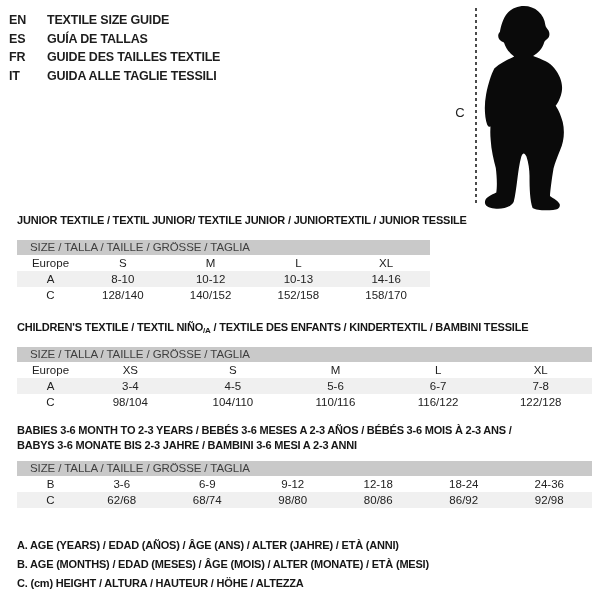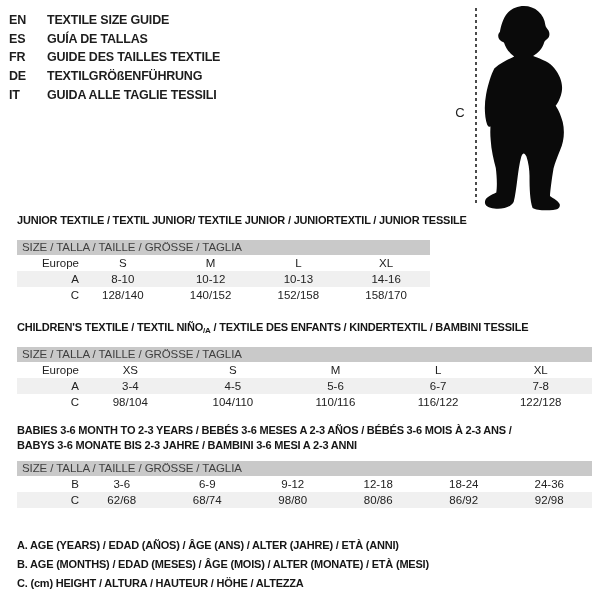--- a/index.html
+++ b/index.html
@@ -52,24 +52,24 @@
     border-collapse:collapse; table-layout:fixed;
     font-size:11.5px; color:#222;
   }
   .t-junior { top:240px; width:413px; }
   .t-children { top:347px; width:575px; }
   .t-babies { top:461px; width:575px; }
   col.c-label { width:62px; }
   th.bar {
     background:var(--bar-bg); color:var(--bar-text);
     font-weight:normal; font-size:11.5px; letter-spacing:-0.1px;
-    text-align:left; height:15px; padding:1px 0 2px 5px;
+    text-align:left; height:15px; padding:1px 0 2px 13px;
   }
   td { height:16px; text-align:center; font-weight:normal; white-space:nowrap; }
-  td.row-label { text-align:right; padding-left:5px;margin-left:24px; }
+  td.row-label { text-align:center; padding-left:5px;margin-left:24px; }
   tbody tr:nth-child(even) td { background:var(--alt-row-bg); }
 
   
   .legend { position:absolute; left:17px; top:536px; }
   .legend-line {
     font-weight:bold; font-size:11px; letter-spacing:-0.2px;
     line-height:19px; white-space:nowrap; color:#161616;
   }
 </style>
 </head>
@@ -80,24 +80,20 @@
     <span class="lang-code">EN</span>
     <span class="lang-label">TEXTILE SIZE GUIDE</span>
   </div>
   <div class="lang-row">
     <span class="lang-code">ES</span>
     <span class="lang-label">GUÍA DE TALLAS</span>
   </div>
   <div class="lang-row">
     <span class="lang-code">FR</span>
     <span class="lang-label">GUIDE DES TAILLES TEXTILE</span>
-  </div>
-  <div class="lang-row">
-    <span class="lang-code">DE</span>
-    <span class="lang-label">TEXTILGRÖßENFÜHRUNG</span>
   </div>
   <div class="lang-row">
     <span class="lang-code">IT</span>
     <span class="lang-label">GUIDA ALLE TAGLIE TESSILI</span>
   </div>
 </div>
 
 <div class="measure-line"></div>
 <div class="measure-label">C</div>
 <svg class="silhouette" viewBox="0 0 92 208" xmlns="http://www.w3.org/2000/svg" preserveAspectRatio="none">

